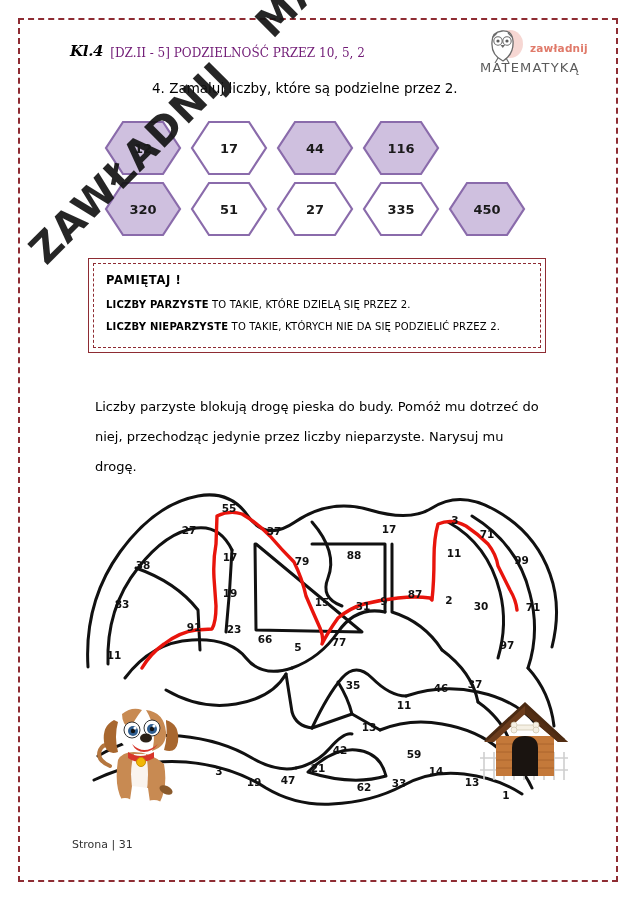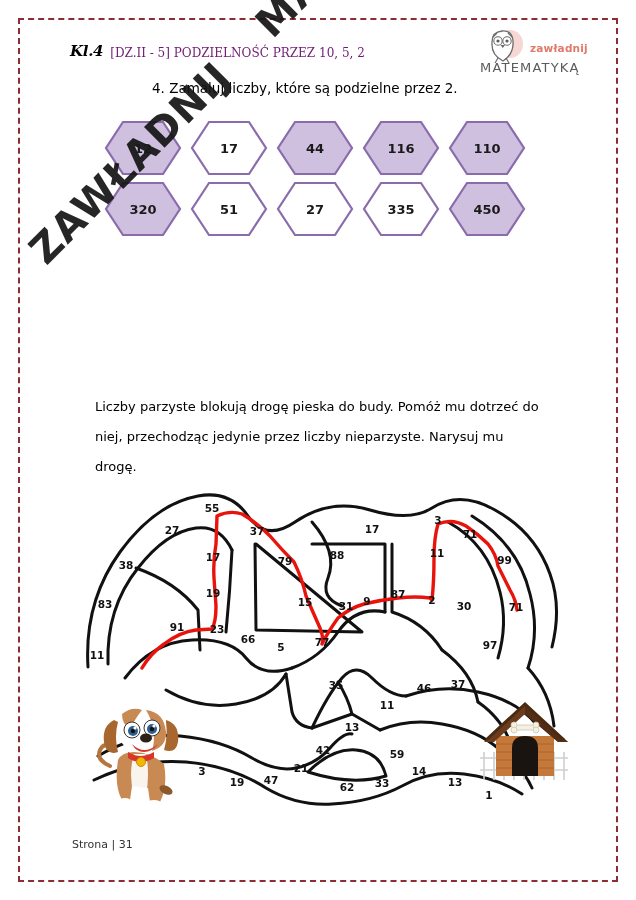--- a/index.html
+++ b/index.html
@@ -188,20 +188,21 @@
   }
   .maze svg { display: block; }
   .maze-num {
     position: absolute;
     font-size: 10.5px;
     font-weight: bold;
     color: #111;
     font-family: "DejaVu Sans", sans-serif;
     transform: translate(-50%, -50%);
     white-space: nowrap;
+    margin-left: 17px;
   }
 
   
   .dog { position: absolute; left: 88px; top: 694px; width: 105px; height: 120px; }
   .doghouse { position: absolute; left: 472px; top: 692px; width: 105px; height: 105px; }
 
   
   .watermark {
     position: absolute;
     left: 20px;
@@ -277,26 +278,20 @@
           <polygon points="19,2 59,2 76,28 59,54 19,54 2,28" fill="#cfc0df" stroke="#8a6bab" stroke-width="2.2"></polygon>
         </svg>
         <span>44</span>
       </div>
       <div class="hex">
         <svg width="78" height="56" viewBox="0 0 78 56">
           <polygon points="19,2 59,2 76,28 59,54 19,54 2,28" fill="#cfc0df" stroke="#8a6bab" stroke-width="2.2"></polygon>
         </svg>
         <span>116</span>
       </div>
-      <div class="hex">
-        <svg width="78" height="56" viewBox="0 0 78 56">
-          <polygon points="19,2 59,2 76,28 59,54 19,54 2,28" fill="#cfc0df" stroke="#8a6bab" stroke-width="2.2"></polygon>
-        </svg>
-        <span>110</span>
-      </div>
     </div>
     <div class="hex-row">
       <div class="hex">
         <svg width="78" height="56" viewBox="0 0 78 56">
           <polygon points="19,2 59,2 76,28 59,54 19,54 2,28" fill="#cfc0df" stroke="#8a6bab" stroke-width="2.2"></polygon>
         </svg>
         <span>320</span>
       </div>
       <div class="hex">
         <svg width="78" height="56" viewBox="0 0 78 56">
@@ -318,20 +313,31 @@
       </div>
       <div class="hex">
         <svg width="78" height="56" viewBox="0 0 78 56">
           <polygon points="19,2 59,2 76,28 59,54 19,54 2,28" fill="#cfc0df" stroke="#8a6bab" stroke-width="2.2"></polygon>
         </svg>
         <span>450</span>
       </div>
     </div>
   </div>
 
+  <div class="remember-box">
+    <div class="remember-inner">
+      <div class="remember-title">PAMIĘTAJ !</div>
+      <div class="remember-line">
+        <b>LICZBY PARZYSTE</b><span> TO TAKIE, KTÓRE DZIELĄ SIĘ PRZEZ 2.</span>
+      </div>
+      <div class="remember-line">
+        <b>LICZBY NIEPARZYSTE</b><span> TO TAKIE, KTÓRYCH NIE DA SIĘ PODZIELIĆ PRZEZ 2.</span>
+      </div>
+    </div>
+  </div>
 
   <div class="para">Liczby parzyste blokują drogę pieska do budy. Pomóż mu dotrzeć do niej, przechodząc jedynie przez liczby nieparzyste. Narysuj mu drogę.</div>
 
   <div class="maze">
     <svg width="500" height="340" viewBox="0 0 500 340">
       <g fill="none" stroke="#111111" stroke-width="3" stroke-linecap="round" stroke-linejoin="round">
 
         <path d="M8 185 Q4 120 40 70 Q75 22 118 14 Q150 8 168 34 Q186 60 215 40 Q250 16 290 28 Q330 40 352 26 Q380 8 415 28 Q455 50 470 92 Q482 125 472 165"></path>
 
         <path d="M28 182 Q26 126 58 86 Q86 50 116 46 Q140 43 152 68"></path>

